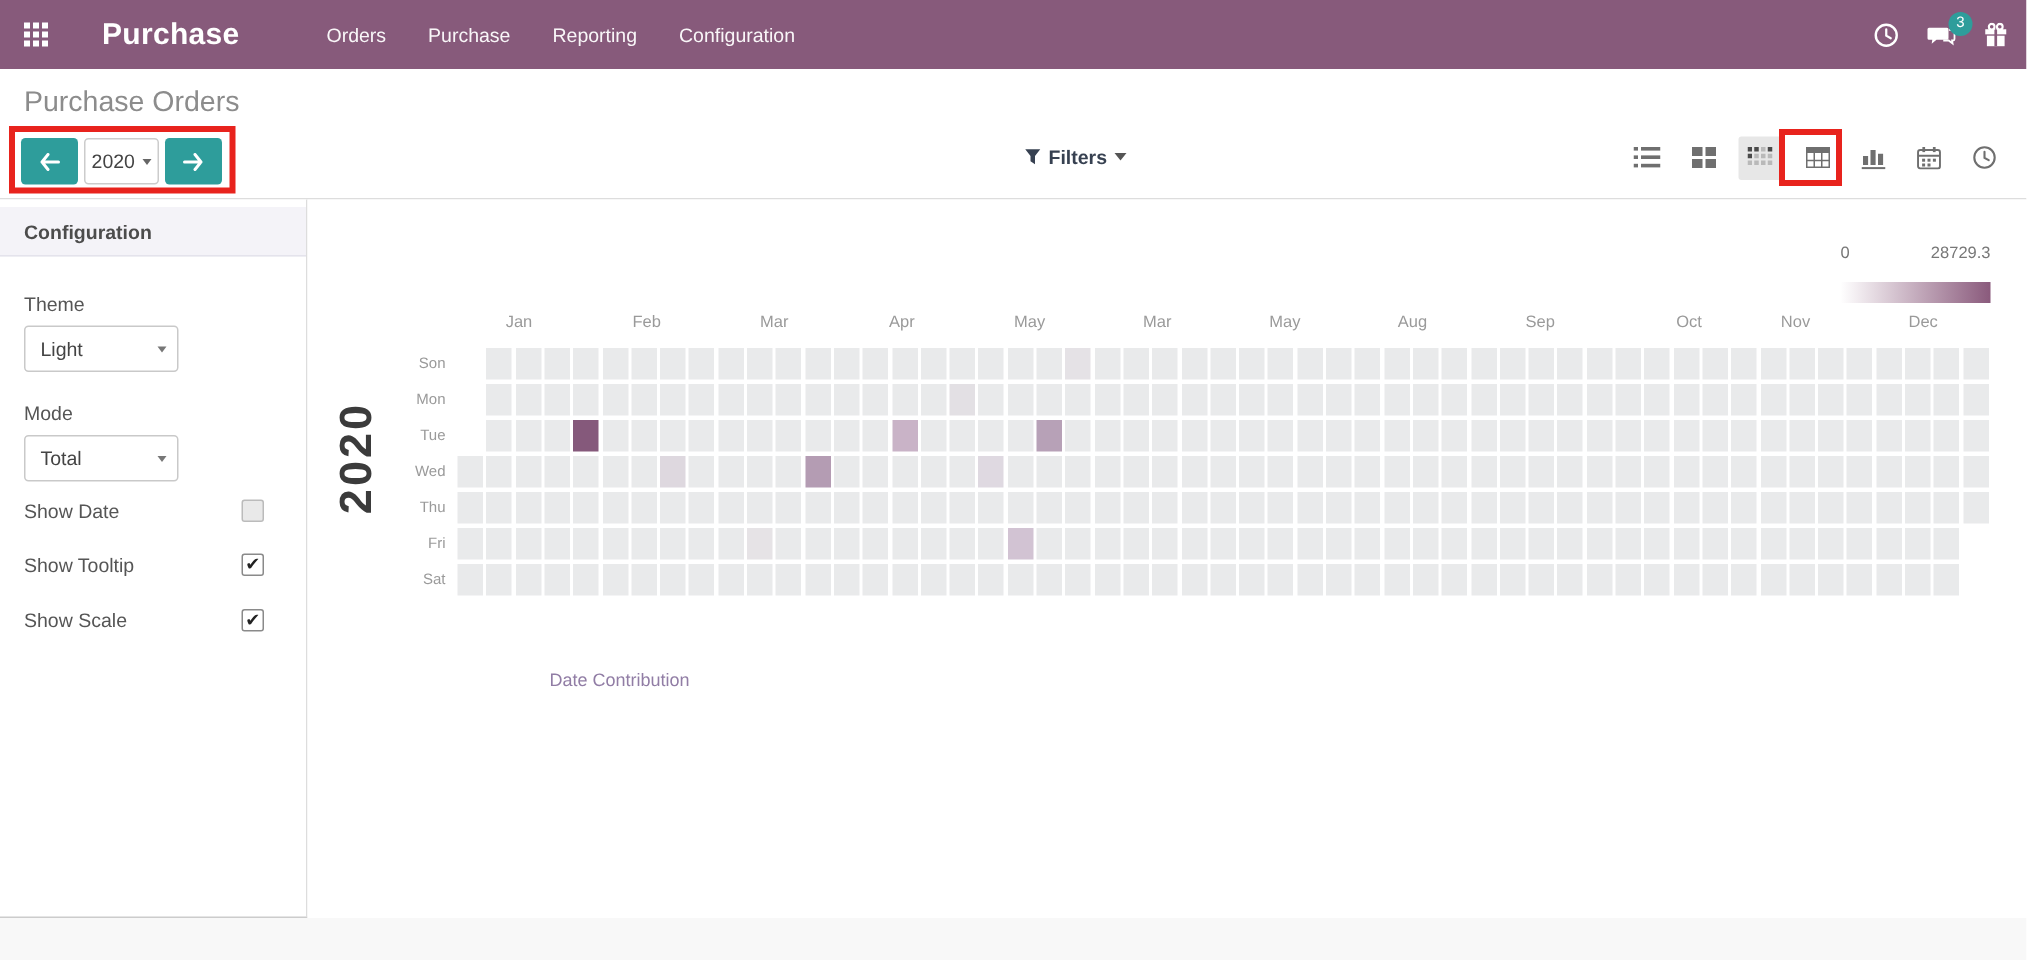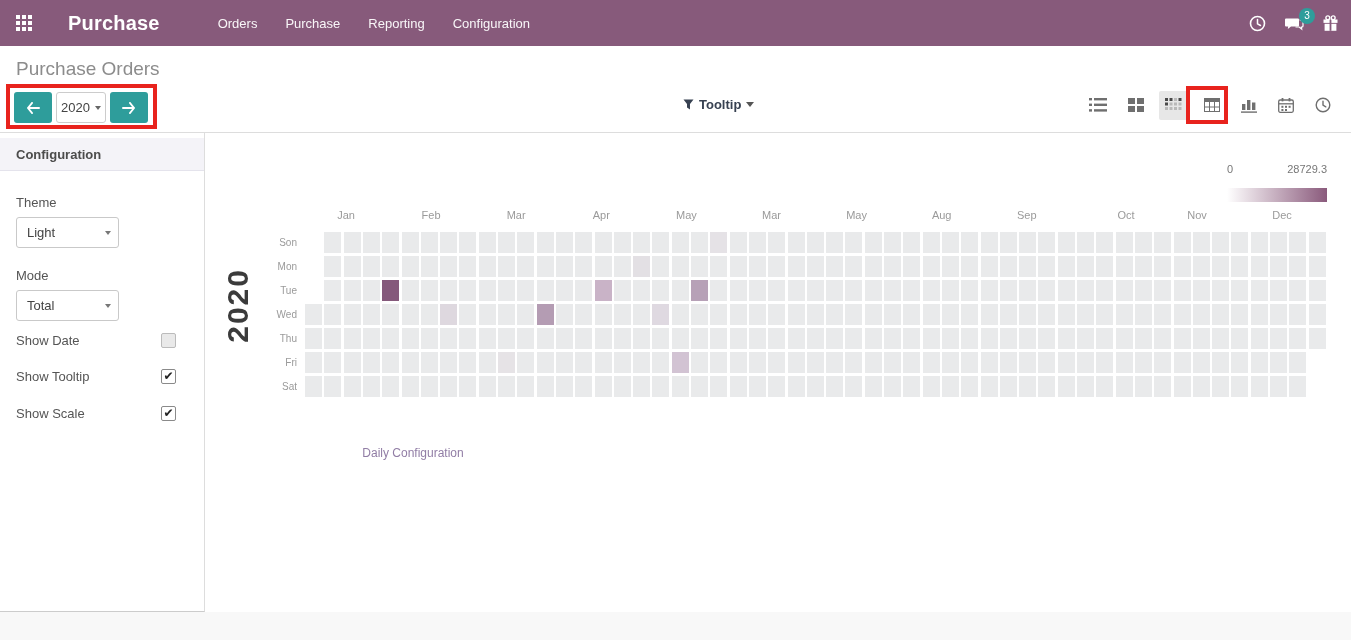--- a/index.html
+++ b/index.html
@@ -120,21 +120,21 @@
     </div>
   </div>
 
   <div class="cp-title">Purchase Orders</div>
 
 
   <div class="filters">
     <svg width="11" height="11" viewBox="0 0 11 11">
         <path d="M0.5 0.5h10L7 5v5.5L4 8.5V5z" fill="#374151"></path>
       </svg>
-    <span>Tooltip</span>
+    <span>Filters</span>
     <span class="caret-down"></span>
   </div>
 
   <div class="year-nav">
     <button class="year-btn">
       <svg width="14" height="12" viewBox="0 0 14 12">
           <path d="M6 1L2 6l4 5M2 6h11" fill="none" stroke="#fff" stroke-width="2" stroke-linecap="round" stroke-linejoin="round"></path>
         </svg>
     </button>
     <div class="year-select">
@@ -646,20 +646,20 @@
         <div class="hm-cell" style="left: 929.9px; top: 243px; background: rgb(233, 234, 235);"></div>
         <div class="hm-cell" style="left: 949.2px; top: 243px; background: rgb(233, 234, 235);"></div>
         <div class="hm-cell" style="left: 968.5px; top: 243px; background: rgb(233, 234, 235);"></div>
         <div class="hm-cell" style="left: 987.8px; top: 243px; background: rgb(233, 234, 235);"></div>
         <div class="hm-cell" style="left: 1007.1px; top: 243px; background: rgb(233, 234, 235);"></div>
         <div class="hm-cell" style="left: 1026.4px; top: 243px; background: rgb(233, 234, 235);"></div>
         <div class="hm-cell" style="left: 1045.7px; top: 243px; background: rgb(233, 234, 235);"></div>
         <div class="hm-cell" style="left: 1065px; top: 243px; background: rgb(233, 234, 235);"></div>
         <div class="hm-cell" style="left: 1084.3px; top: 243px; background: rgb(233, 234, 235);"></div>
       </div>
-    <div class="hm-title">Daily Configuration</div>
+    <div class="hm-title">Date Contribution</div>
   </div>
 
   <div class="annotation-box ann-year"></div>
   <div class="annotation-box ann-view"></div>
 
   <div class="footer"></div>
 </div>
 
 </body></html>

